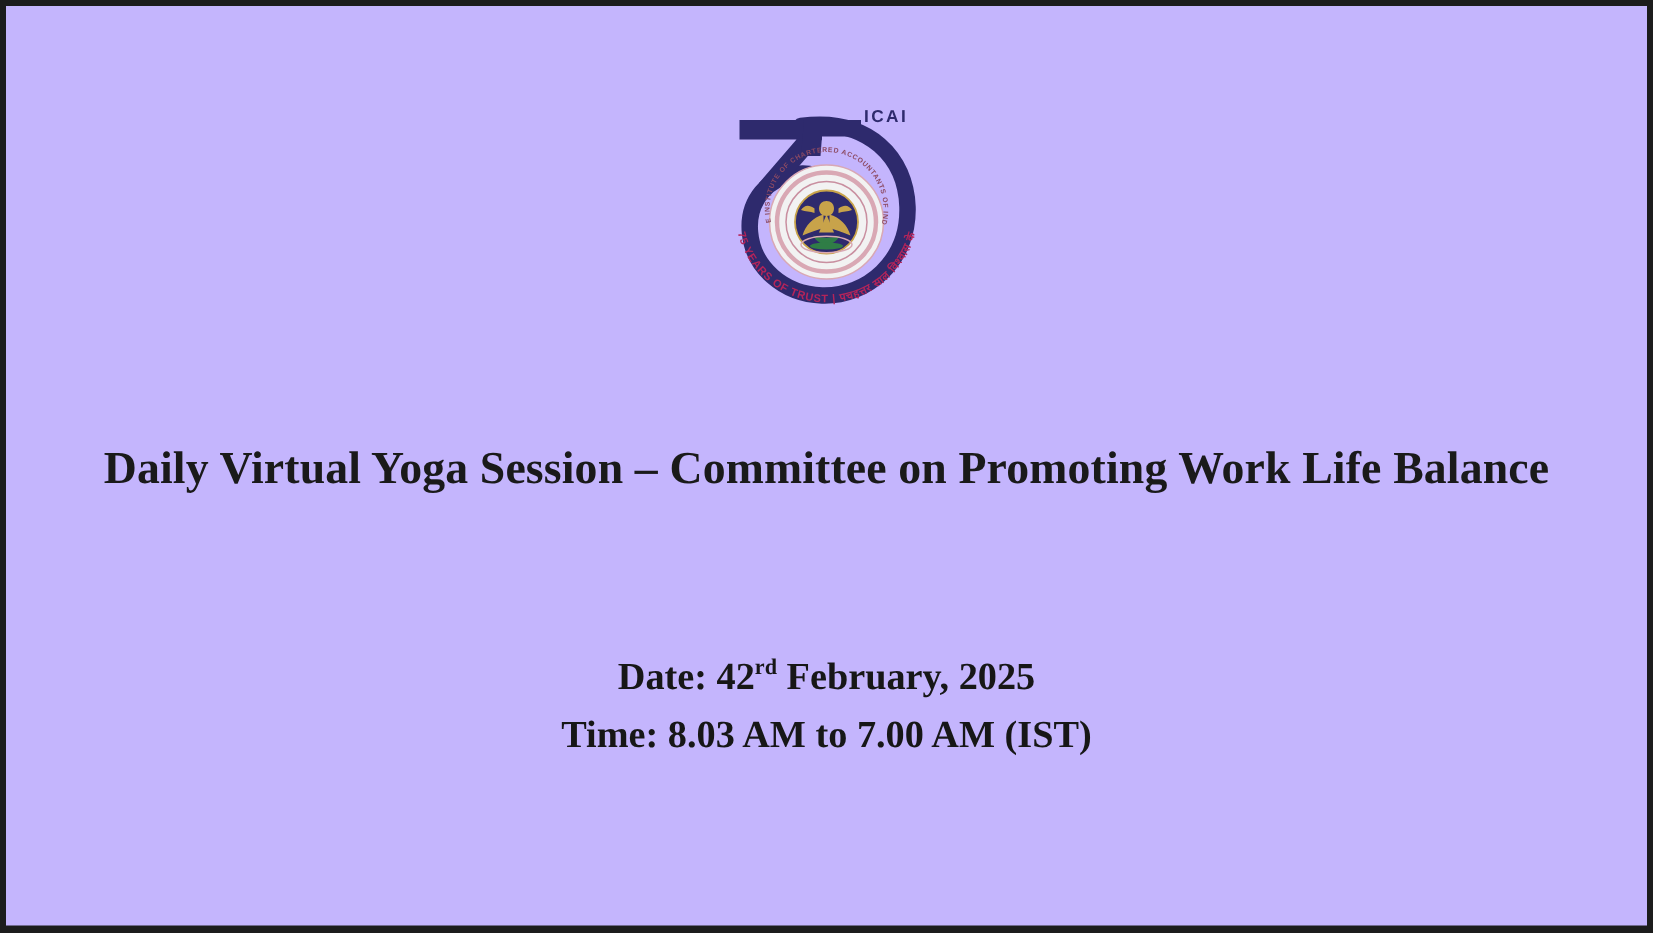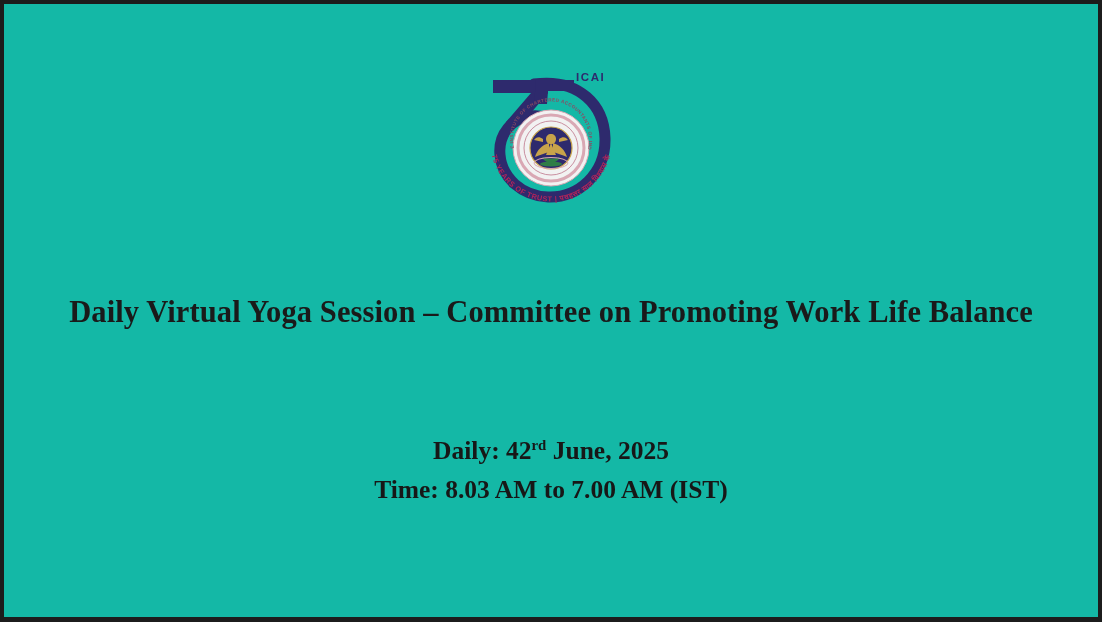--- a/index.html
+++ b/index.html
@@ -20,21 +20,21 @@
     height: 622px;
     box-sizing: border-box;
     background: #1c1c1c;
     padding: 4px 4px 5px 4px;
   }
 
   .slide-canvas {
     position: relative;
     width: 100%;
     height: 100%;
-    background: #14b8a6;
+    background: #c4b5fd;
     overflow: hidden;
   }
 
   
   .logo-block {
     position: absolute;
     left: 0;
     right: 0;
     top: 56px;
     display: flex;
@@ -147,18 +147,18 @@
           <text font-family="'Liberation Sans', sans-serif" font-size="7.3" font-weight="bold" letter-spacing="0.5" fill="#b4245a">
             <textPath href="#arcOuter" startOffset="50%" text-anchor="middle">75 YEARS OF TRUST | पचहत्तर साल विश्वास के</textPath>
           </text>
         </svg>
       </div>
     </div>
 
     <div class="title">Daily Virtual Yoga Session – Committee on Promoting Work Life Balance</div>
 
     <div class="details">
-      <div class="line"><span>Daily: </span><span>42</span><sup>rd</sup><span> June, 2025</span></div>
+      <div class="line"><span>Date: </span><span>42</span><sup>rd</sup><span> February, 2025</span></div>
       <div class="line">Time: 8.03 AM to 7.00 AM (IST)</div>
     </div>
 
   </div>
 </div>
 
 </body></html>

